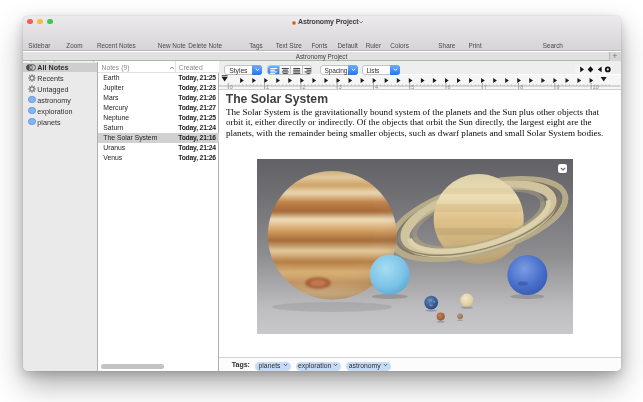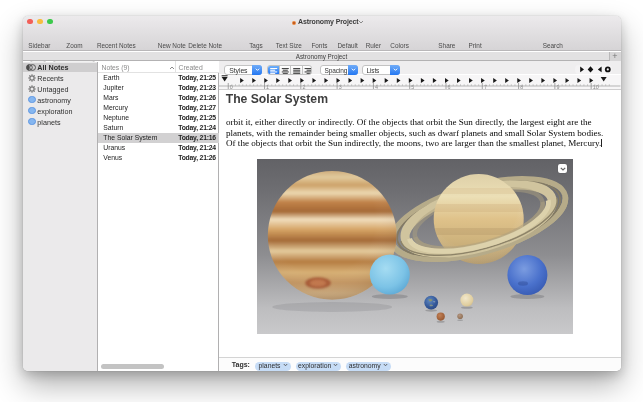--- a/index.html
+++ b/index.html
@@ -422,23 +422,23 @@
       <path d="M322.4 3.1 L326.1 5.6 L322.4 8.1 z" fill="#1b1b1b"></path>
       <path d="M334.4 3.1 L338.1 5.6 L334.4 8.1 z" fill="#1b1b1b"></path>
       <path d="M346.5 3.1 L350.2 5.6 L346.5 8.1 z" fill="#1b1b1b"></path>
       <path d="M358.5 3.1 L362.2 5.6 L358.5 8.1 z" fill="#1b1b1b"></path>
       <path d="M370.6 3.1 L374.3 5.6 L370.6 8.1 z" fill="#1b1b1b"></path>
       <path d="M2.6 2.0 h6 l-3 4.4 z" fill="#1b1b1b"></path>
       <line x1="2.6" y1="0.8" x2="8.6" y2="0.8" stroke="#1b1b1b" stroke-width="1"></line>
       <path d="M381.7 2.0 h6 l-3 4.4 z" fill="#1b1b1b"></path>
     </svg>
 <div class="ab" style="left:202.7px;top:76.3px;font-size:12.2px;font-weight:bold;color:#3d3d3d;white-space:nowrap">The Solar System</div>
+<div class="ab" style="left:203px;top:91.1px;font-family:'Liberation Serif',serif;font-size:9.1px;line-height:10.4px;color:#090909;white-space:nowrap">The Solar System is the gravitationally bound system of the planets and the Sun plus other objects that</div>
 <div class="ab" style="left:203px;top:101.5px;font-family:'Liberation Serif',serif;font-size:9.1px;line-height:10.4px;color:#090909;white-space:nowrap">orbit it, either directly or indirectly. Of the objects that orbit the Sun directly, the largest eight are the</div>
 <div class="ab" style="left:203px;top:112px;font-family:'Liberation Serif',serif;font-size:9.1px;line-height:10.4px;color:#090909;white-space:nowrap">planets, with the remainder being smaller objects, such as dwarf planets and small Solar System bodies.</div>
-<div class="ab" style="left:203px;top:122.4px;font-family:'Liberation Serif',serif;font-size:9.1px;line-height:10.4px;color:#090909;white-space:nowrap">Of the objects that orbit the Sun indirectly, the moons, two are larger than the smallest planet, Mercury.<span style="display:inline-block;width:1px;height:8.6px;background:#222;vertical-align:-1.5px"></span></div>
 <div class="ab" style="left:234px;top:143.3px;width:315.8px;height:175px;background:linear-gradient(#626266,#6e6e72 18%,#8e8e91 55%,#bdbdbf 85%,#c9c9cb 100%);overflow:hidden">
 <svg width="315.8" height="175" viewBox="0 0 315.8 175" style="position:absolute;left:0;top:0">
         <defs>
           <linearGradient id="jup" x1="0" y1="0" x2="0" y2="1">
             <stop offset="0" stop-color="#c9a574"></stop>
             <stop offset="0.06" stop-color="#e2cb9e"></stop>
             <stop offset="0.12" stop-color="#cda269"></stop>
             <stop offset="0.18" stop-color="#ecd9b2"></stop>
             <stop offset="0.25" stop-color="#c08148"></stop>
             <stop offset="0.32" stop-color="#a56a36"></stop>

